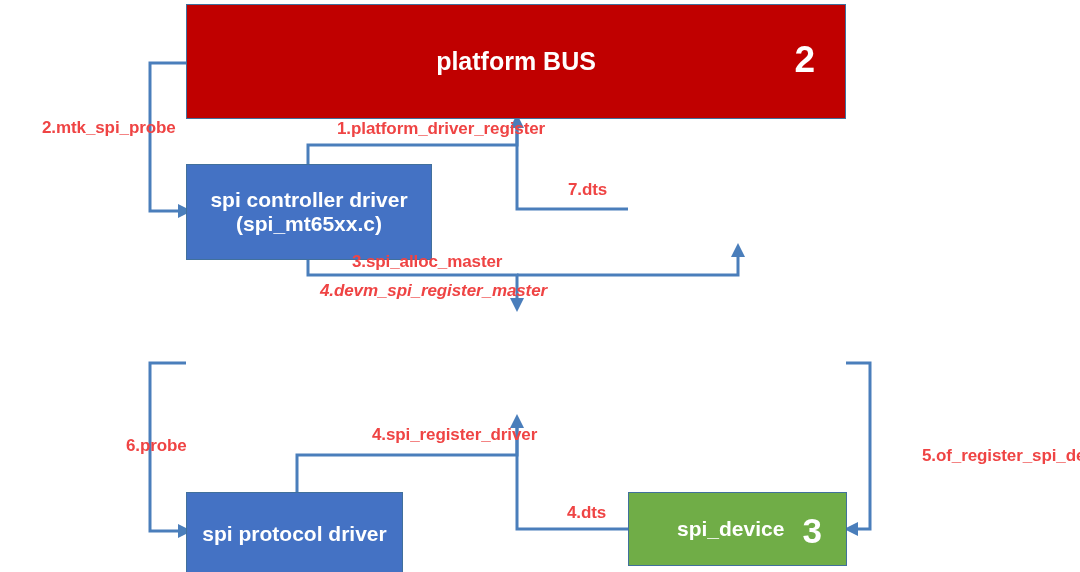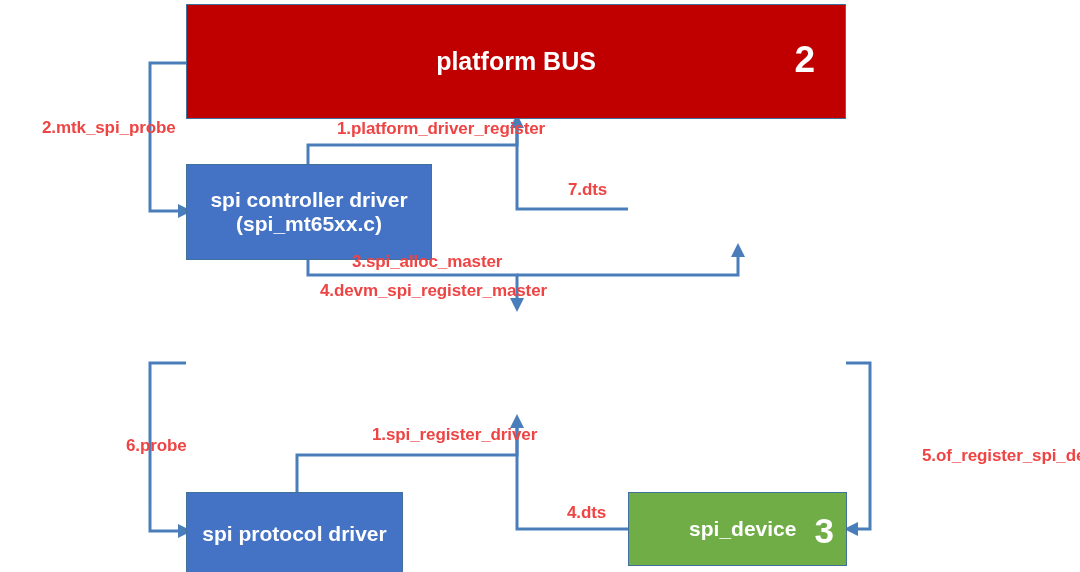--- a/index.html
+++ b/index.html
@@ -139,37 +139,37 @@
     </div>
   </div>
 
 
 
   <div class="box blue" style="left:186px; top:492px; width:217px; height:84px;align-items:center;">
     <div class="box-center box-title-md">spi protocol driver</div>
   </div>
 
   <div class="box green" style="left:628px; top:492px; width:219px; height:74px;">
-    <div class="box-center box-title-md" style="display:flex; align-items:center; justify-content:center;padding-left:48px;">
+    <div class="box-center box-title-md" style="display:flex; align-items:center; padding-left:48px;">
       <span>spi_device</span>
       <span class="inline-num">3</span>
     </div>
   </div>
 
   <div class="edge-label" style="left:2px; top:118px;">2.mtk_spi_probe</div>
 
   <div class="edge-label" style="left:297px; top:119px;">1.platform_driver_register</div>
 
   <div class="edge-label" style="left:528px; top:180px;">7.dts</div>
 
   <div class="edge-label" style="left:312px; top:252px;">3.spi_alloc_master</div>
 
-  <div class="edge-label" style="left:280px; top:281px;">4.devm_spi_register_master</div>
+  <div class="edge-label" style="left:280px; top:281px;font-style:italic;">4.devm_spi_register_master</div>
 
   <div class="edge-label" style="left:86px; top:436px;">6.probe</div>
 
-  <div class="edge-label" style="left:332px; top:425px;">1.spi_register_driver</div>
+  <div class="edge-label" style="left:332px; top:425px;">4.spi_register_driver</div>
 
   <div class="edge-label" style="left:882px; top:446px;">5.of_register_spi_devices</div>
 
   <div class="edge-label" style="left:527px; top:503px;text-align:center;">4.dts</div>
 
 </div>
 
 </body></html>

